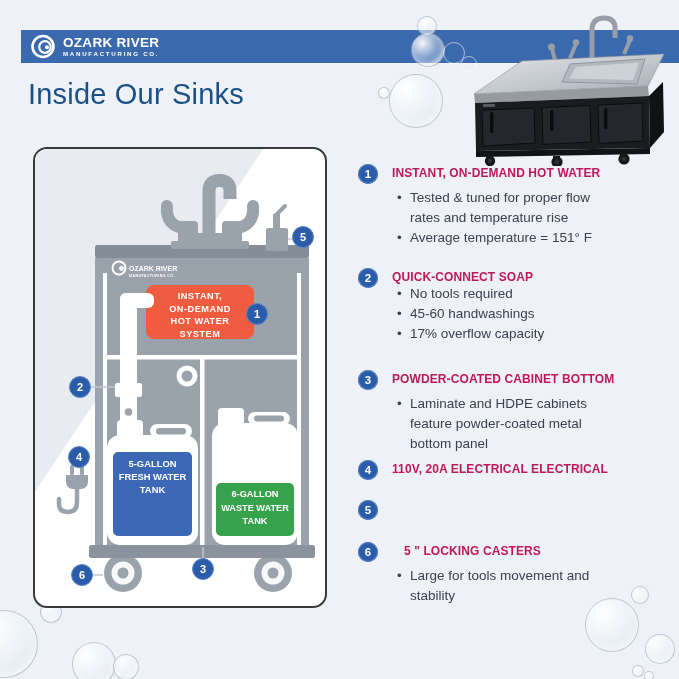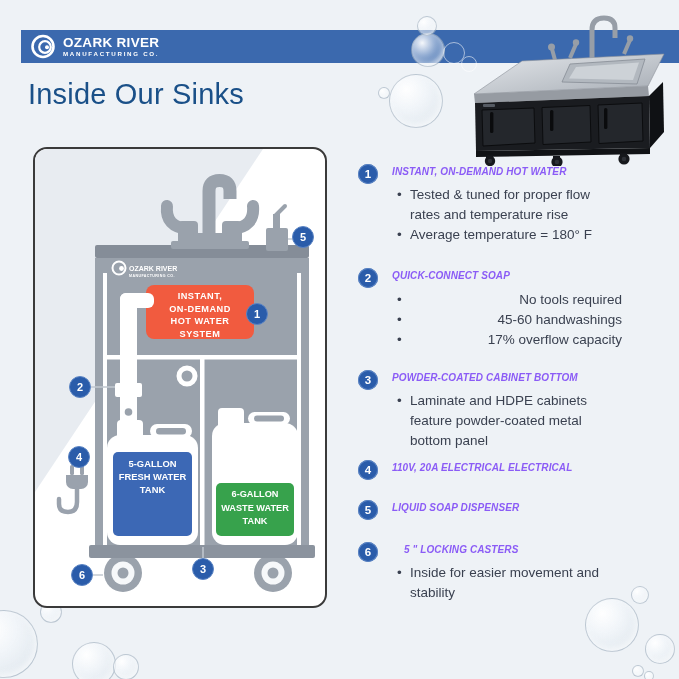--- a/index.html
+++ b/index.html
@@ -21,24 +21,24 @@
         border:2px solid #3a3a3a;border-radius:14px;z-index:3;overflow:hidden;}
   .card svg{display:block;}
 
   .wlabel{font-family:"Liberation Sans",sans-serif;font-weight:bold;fill:#ffffff;}
 
   
   .feature{position:absolute;left:355px;width:322px;z-index:2;}
   .fbadge{position:absolute;left:3px;top:-2px;width:20px;height:20px;border-radius:50%;
           background:#2a5caa;color:#fff;font-size:11.5px;font-weight:bold;
           display:flex;align-items:center;justify-content:center;box-shadow:inset 0 0 0 1px #5c85c4;}
-  .ftitle{margin-left:37px;font-size:10px;font-weight:bold;color:#8b5cf6;letter-spacing:.1px;font-style:italic;}
+  .ftitle{margin-left:37px;font-size:12px;font-weight:bold;color:#be185d;letter-spacing:.1px;}
   .ftitle.indent{margin-left:49px;}
   ul.fbullets{margin:8px 0 0 42px;padding:0;list-style:none;width:225px;}
-  ul.fbullets.biggap{margin-top:9px;text-align:right;}
+  ul.fbullets.biggap{margin-top:0;}
   ul.fbullets li{font-size:13.5px;color:#3a4150;line-height:20px;position:relative;padding-left:13px;}
   ul.fbullets li::before{content:"\2022";position:absolute;left:0;top:0;color:#3a4150;}
 
   
   .photo{position:absolute;left:452px;top:4px;width:216px;height:162px;z-index:4;}
 
   
   .bubble{position:absolute;border-radius:50%;border:1px solid rgba(148,164,180,.5);
     background:radial-gradient(circle at 32% 28%, rgba(255,255,255,.95) 0%, rgba(244,248,252,.5) 38%, rgba(216,227,236,.25) 62%, rgba(184,200,214,.4) 100%);
     box-shadow:inset -2px -3px 6px rgba(255,255,255,.65);z-index:2;}
@@ -253,21 +253,21 @@
         </g>
       </g>
     </svg>
   </div>
 
   <div class="feature" style="top:166px">
     <div class="fbadge">1</div>
     <div class="ftitle">INSTANT, ON-DEMAND HOT WATER</div>
     <ul class="fbullets">
       <li>Tested &amp; tuned for proper flow rates and temperature rise</li>
-      <li>Average temperature = 180° F</li>
+      <li>Average temperature = 151° F</li>
     </ul>
   </div>
 
   <div class="feature" style="top:270px">
     <div class="fbadge">2</div>
     <div class="ftitle">QUICK-CONNECT SOAP</div>
     <ul class="fbullets biggap">
       <li>No tools required</li>
       <li>45-60 handwashings</li>
       <li>17% overflow capacity</li>
@@ -282,28 +282,27 @@
     </ul>
   </div>
 
   <div class="feature" style="top:462px">
     <div class="fbadge">4</div>
     <div class="ftitle">110V, 20A ELECTRICAL ELECTRICAL</div>
   </div>
 
   <div class="feature" style="top:502px">
     <div class="fbadge">5</div>
-    <div class="ftitle">LIQUID SOAP DISPENSER</div>
   </div>
 
   <div class="feature" style="top:544px">
     <div class="fbadge">6</div>
     <div class="ftitle indent">5 " LOCKING CASTERS</div>
     <ul class="fbullets">
-      <li>Inside for easier movement and stability</li>
+      <li>Large for tools movement and stability</li>
     </ul>
   </div>
 
   <div class="bubble" style="left:411px;top:33px;width:32px;height:32px"></div>
   <div class="bubble" style="left:417px;top:16px;width:18px;height:18px"></div>
   <div class="bubble" style="left:389px;top:74px;width:52px;height:52px"></div>
   <div class="bubble" style="left:378px;top:87px;width:10px;height:10px"></div>
   <div class="bubble ring" style="left:443px;top:42px;width:20px;height:20px"></div>
   <div class="bubble ring" style="left:461px;top:56px;width:14px;height:14px"></div>
   <div class="bubble" style="left:-30px;top:610px;width:66px;height:66px"></div>

